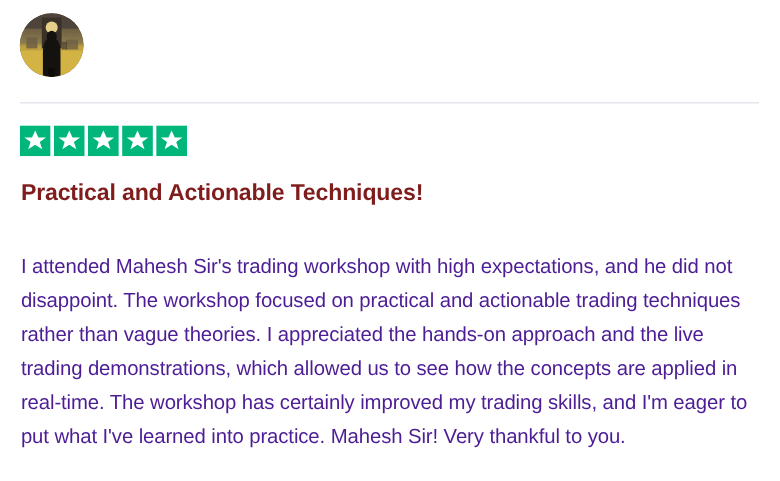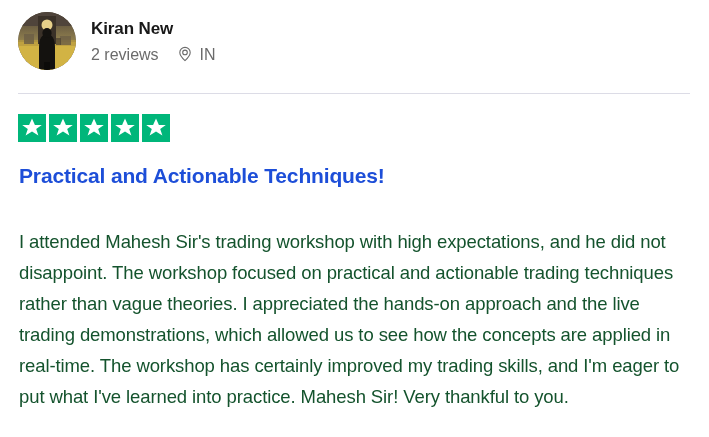--- a/index.html
+++ b/index.html
@@ -141,34 +141,34 @@
     padding-right: 2px;
   }
 
   
   .review-title {
     position: absolute;
     left: 19px;
     top: 162px;
     font-size: 21px;
     font-weight: bold;
-    color: #1d4ed8;
+    color: #7f1d1d;
     line-height: 27px;
     letter-spacing: -0.15px;
     margin: 0;
   }
 
   
   .review-body {
     position: absolute;
     left: 19px;
     top: 226px;
     width: 665px;
     font-size: 18.5px;
-    color: #14532d;
+    color: #4c1d95;
     line-height: 31px;
     letter-spacing: -0.1px;
     margin: 0;
     word-wrap: break-word;
   }
 </style>
 </head>
 <body>
 
 <div class="review-card">
@@ -198,59 +198,46 @@
           <rect x="6" y="22" width="10" height="10" fill="#6d5f45" opacity="0.85"></rect>
           <rect x="42" y="24" width="11" height="9" fill="#6d5f45" opacity="0.8"></rect>
           <rect x="38" y="26" width="5" height="7" fill="#514633" opacity="0.8"></rect>
           <path d="M29 22 C24 22 21 27 21 35 L21 58 L37 58 L37 35 C37 27 34 22 29 22 Z" fill="#14120f"></path>
           <ellipse cx="29" cy="21" rx="4.6" ry="5" fill="#14120f"></ellipse>
           <rect x="26" y="50" width="6" height="8" fill="#0c0b09"></rect>
         </g>
       </svg>
     </div>
 
-    <div class="consumer-info">
-      <div class="consumer-name">Kiran New</div>
-      <div class="consumer-meta">
-        <span class="review-count">2 reviews</span>
-        <span class="location-wrap">
-          <svg class="location-icon" viewBox="0 0 16 16" xmlns="http://www.w3.org/2000/svg">
-            <path d="M8 1.4 C5.1 1.4 2.8 3.7 2.8 6.5 C2.8 9.9 8 14.6 8 14.6 C8 14.6 13.2 9.9 13.2 6.5 C13.2 3.7 10.9 1.4 8 1.4 Z" fill="none" stroke="#6b6b6b" stroke-width="1.1"></path>
-            <circle cx="8" cy="6.4" r="2.3" fill="none" stroke="#6b6b6b" stroke-width="1.1"></circle>
-          </svg>
-          <span class="location-code">IN</span>
-        </span>
-      </div>
+  </div>
+
+  <div class="divider"></div>
+
+  <div class="rating-row">
+    <div class="stars">
+      <svg class="star-box" viewBox="0 0 28 28" xmlns="http://www.w3.org/2000/svg">
+        <rect width="28" height="28" fill="#00b67a"></rect>
+        <path d="M14 4.6 L16.9 11.0 L23.8 11.0 L18.2 15.1 L20.4 21.6 L14 17.6 L7.6 21.6 L9.8 15.1 L4.2 11.0 L11.1 11.0 Z" fill="#ffffff"></path>
+      </svg>
+      <svg class="star-box" viewBox="0 0 28 28" xmlns="http://www.w3.org/2000/svg">
+        <rect width="28" height="28" fill="#00b67a"></rect>
+        <path d="M14 4.6 L16.9 11.0 L23.8 11.0 L18.2 15.1 L20.4 21.6 L14 17.6 L7.6 21.6 L9.8 15.1 L4.2 11.0 L11.1 11.0 Z" fill="#ffffff"></path>
+      </svg>
+      <svg class="star-box" viewBox="0 0 28 28" xmlns="http://www.w3.org/2000/svg">
+        <rect width="28" height="28" fill="#00b67a"></rect>
+        <path d="M14 4.6 L16.9 11.0 L23.8 11.0 L18.2 15.1 L20.4 21.6 L14 17.6 L7.6 21.6 L9.8 15.1 L4.2 11.0 L11.1 11.0 Z" fill="#ffffff"></path>
+      </svg>
+      <svg class="star-box" viewBox="0 0 28 28" xmlns="http://www.w3.org/2000/svg">
+        <rect width="28" height="28" fill="#00b67a"></rect>
+        <path d="M14 4.6 L16.9 11.0 L23.8 11.0 L18.2 15.1 L20.4 21.6 L14 17.6 L7.6 21.6 L9.8 15.1 L4.2 11.0 L11.1 11.0 Z" fill="#ffffff"></path>
+      </svg>
+      <svg class="star-box" viewBox="0 0 28 28" xmlns="http://www.w3.org/2000/svg">
+        <rect width="28" height="28" fill="#00b67a"></rect>
+        <path d="M14 4.6 L16.9 11.0 L23.8 11.0 L18.2 15.1 L20.4 21.6 L14 17.6 L7.6 21.6 L9.8 15.1 L4.2 11.0 L11.1 11.0 Z" fill="#ffffff"></path>
+      </svg>
     </div>
   </div>
 
-  <div class="divider"></div>
-
-  <div class="rating-row">
-    <div class="stars">
-      <svg class="star-box" viewBox="0 0 28 28" xmlns="http://www.w3.org/2000/svg">
-        <rect width="28" height="28" fill="#00b67a"></rect>
-        <path d="M14 4.6 L16.9 11.0 L23.8 11.0 L18.2 15.1 L20.4 21.6 L14 17.6 L7.6 21.6 L9.8 15.1 L4.2 11.0 L11.1 11.0 Z" fill="#ffffff"></path>
-      </svg>
-      <svg class="star-box" viewBox="0 0 28 28" xmlns="http://www.w3.org/2000/svg">
-        <rect width="28" height="28" fill="#00b67a"></rect>
-        <path d="M14 4.6 L16.9 11.0 L23.8 11.0 L18.2 15.1 L20.4 21.6 L14 17.6 L7.6 21.6 L9.8 15.1 L4.2 11.0 L11.1 11.0 Z" fill="#ffffff"></path>
-      </svg>
-      <svg class="star-box" viewBox="0 0 28 28" xmlns="http://www.w3.org/2000/svg">
-        <rect width="28" height="28" fill="#00b67a"></rect>
-        <path d="M14 4.6 L16.9 11.0 L23.8 11.0 L18.2 15.1 L20.4 21.6 L14 17.6 L7.6 21.6 L9.8 15.1 L4.2 11.0 L11.1 11.0 Z" fill="#ffffff"></path>
-      </svg>
-      <svg class="star-box" viewBox="0 0 28 28" xmlns="http://www.w3.org/2000/svg">
-        <rect width="28" height="28" fill="#00b67a"></rect>
-        <path d="M14 4.6 L16.9 11.0 L23.8 11.0 L18.2 15.1 L20.4 21.6 L14 17.6 L7.6 21.6 L9.8 15.1 L4.2 11.0 L11.1 11.0 Z" fill="#ffffff"></path>
-      </svg>
-      <svg class="star-box" viewBox="0 0 28 28" xmlns="http://www.w3.org/2000/svg">
-        <rect width="28" height="28" fill="#00b67a"></rect>
-        <path d="M14 4.6 L16.9 11.0 L23.8 11.0 L18.2 15.1 L20.4 21.6 L14 17.6 L7.6 21.6 L9.8 15.1 L4.2 11.0 L11.1 11.0 Z" fill="#ffffff"></path>
-      </svg>
-    </div>
-  </div>
-
   <h2 class="review-title">Practical and Actionable Techniques!</h2>
 
   <p class="review-body">I attended Mahesh Sir's trading workshop with high expectations, and he did not disappoint. The workshop focused on practical and actionable trading techniques rather than vague theories. I appreciated the hands-on approach and the live trading demonstrations, which allowed us to see how the concepts are applied in real-time. The workshop has certainly improved my trading skills, and I'm eager to put what I've learned into practice. Mahesh Sir! Very thankful to you.</p>
 
 </div>
 
 </body></html>

